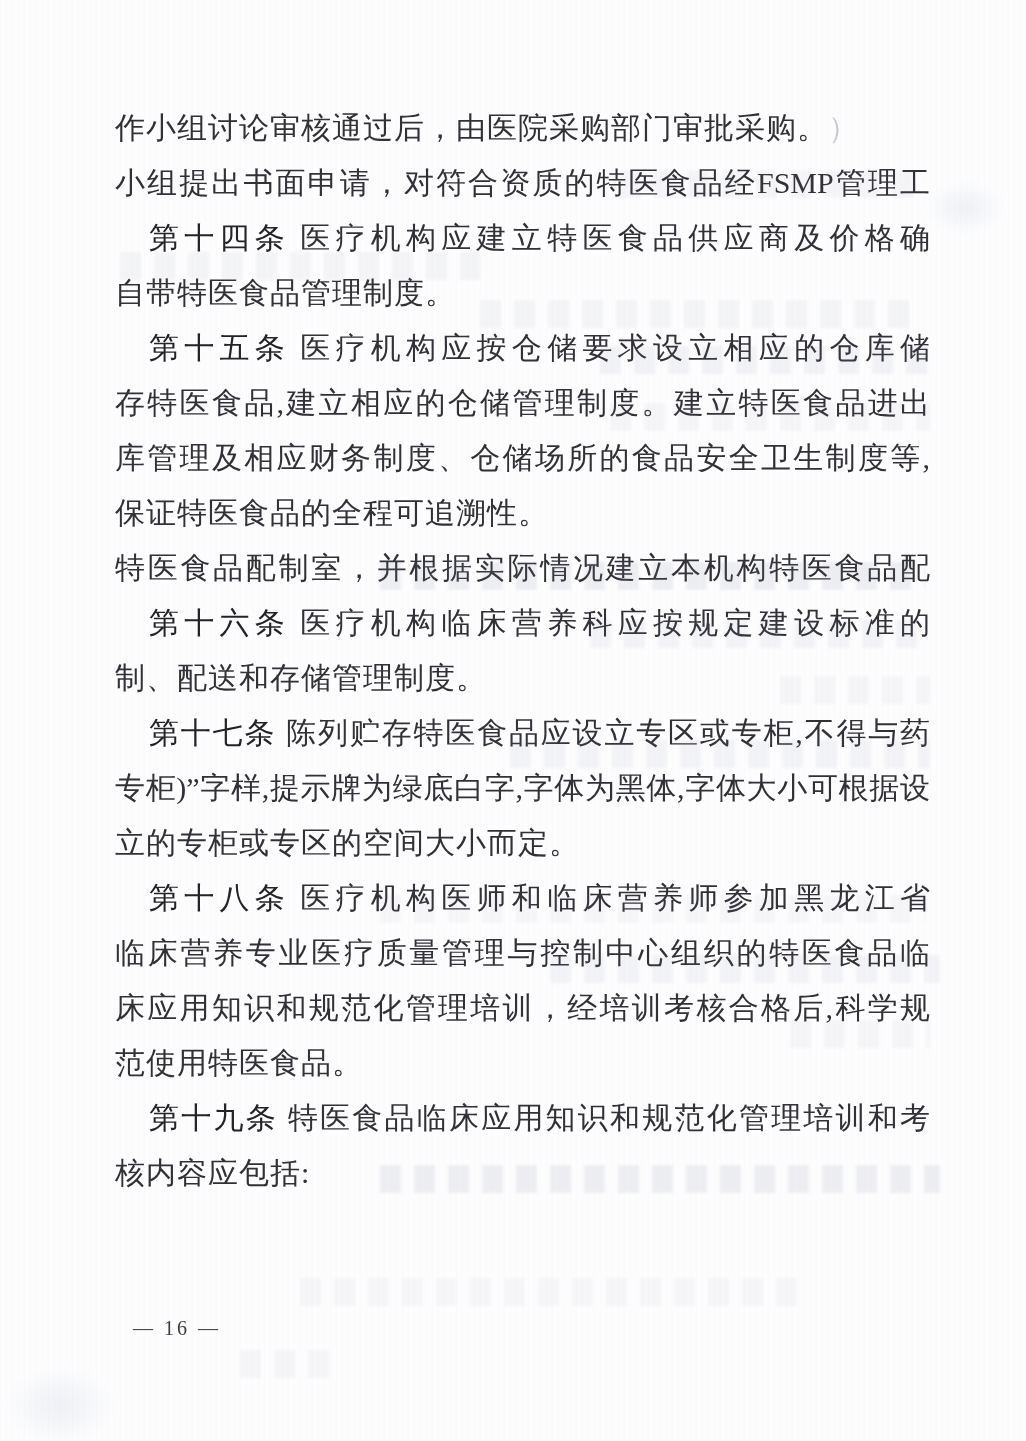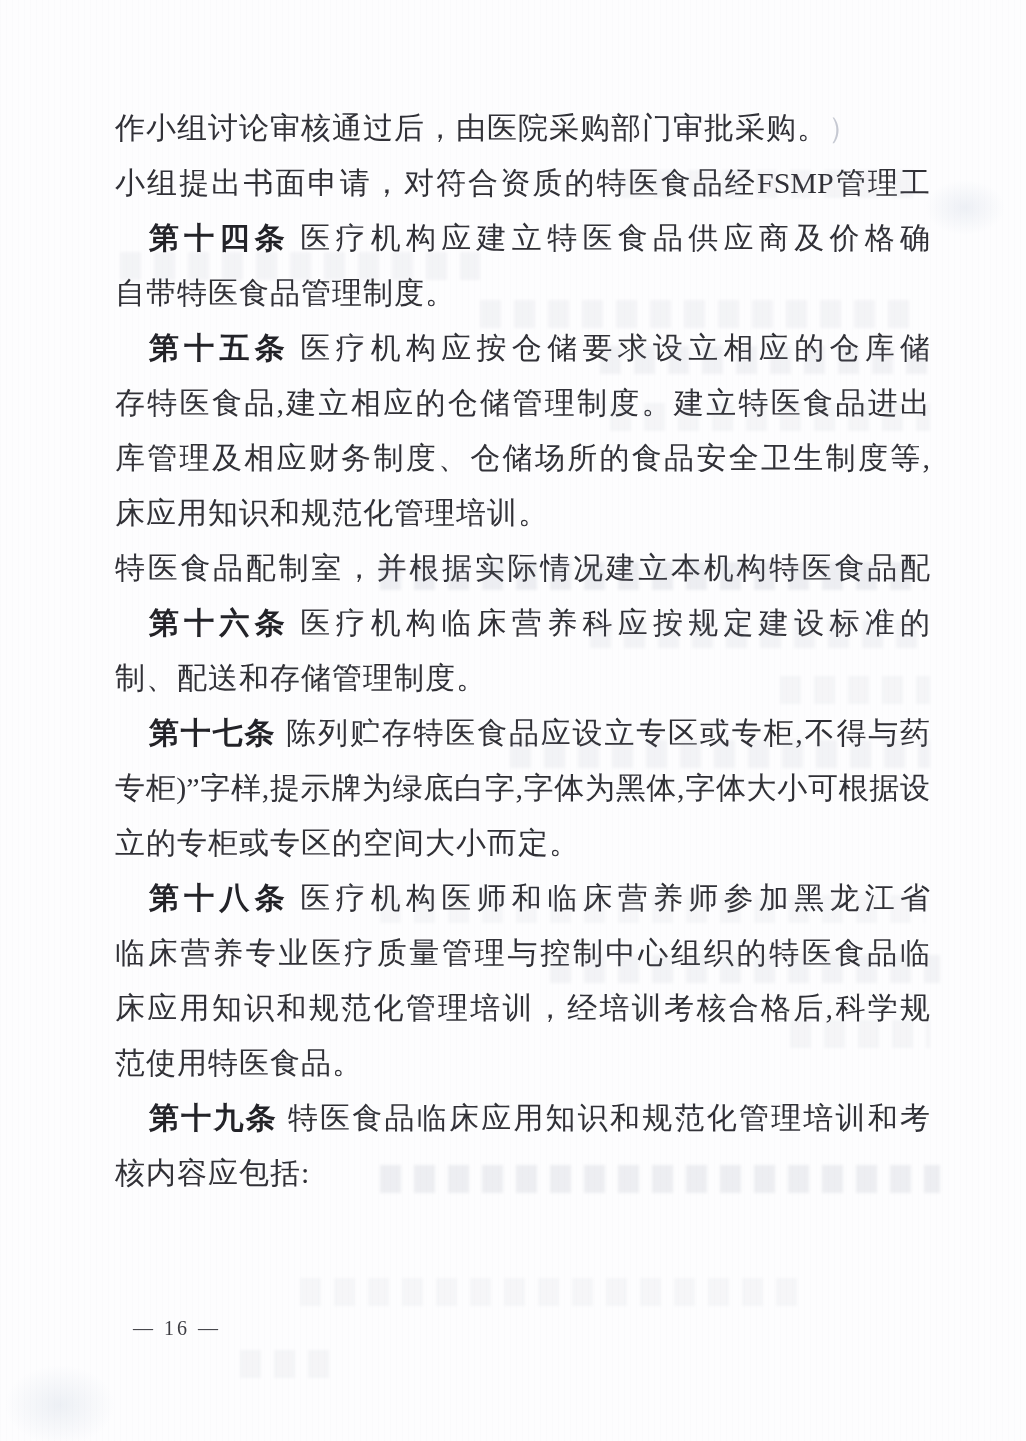--- a/index.html
+++ b/index.html
@@ -26,21 +26,21 @@
     color:#313137;
   }
   .line:not(.j){letter-spacing:1px;}
   .line.j{
     white-space:normal;
     text-align:justify;
     text-align-last:justify;
   }
   .line.indent{padding-left:34px;}
   .head{
-    font-weight:700;
+    font-weight:400;
     color:#232328;
     margin-right:10px;
   }
   .ghost-paren{
     color:#b9bdc8;
     opacity:.8;
   }
   .page-number{
     position:absolute;
     left:133px;top:1317px;
@@ -67,21 +67,21 @@
 <div class="page">
 
   <div class="content">
     <div class="line"><span>作小组讨论审核通过后，由医院采购部门审批采购。</span><span class="ghost-paren">）</span></div>
     <div class="line j"><span>小组提出书面申请，对符合资质的特医食品经FSMP管理工</span></div>
     <div class="line j indent"><b class="head">第十四条</b><span>医疗机构应建立特医食品供应商及价格确</span></div>
     <div class="line"><span>自带特医食品管理制度。</span></div>
     <div class="line j indent"><b class="head">第十五条</b><span>医疗机构应按仓储要求设立相应的仓库储</span></div>
     <div class="line j"><span>存特医食品,建立相应的仓储管理制度。建立特医食品进出</span></div>
     <div class="line j"><span>库管理及相应财务制度、仓储场所的食品安全卫生制度等,</span></div>
-    <div class="line"><span>床应用知识和规范化管理培训。</span></div>
+    <div class="line"><span>保证特医食品的全程可追溯性。</span></div>
     <div class="line j"><span>特医食品配制室，并根据实际情况建立本机构特医食品配</span></div>
     <div class="line j indent"><b class="head">第十六条</b><span>医疗机构临床营养科应按规定建设标准的</span></div>
     <div class="line"><span>制、配送和存储管理制度。</span></div>
     <div class="line j indent"><b class="head">第十七条</b><span>陈列贮存特医食品应设立专区或专柜,不得与药</span></div>
     <div class="line j"><span>专柜)”字样,提示牌为绿底白字,字体为黑体,字体大小可根据设</span></div>
     <div class="line"><span>立的专柜或专区的空间大小而定。</span></div>
     <div class="line j indent"><b class="head">第十八条</b><span>医疗机构医师和临床营养师参加黑龙江省</span></div>
     <div class="line j"><span>临床营养专业医疗质量管理与控制中心组织的特医食品临</span></div>
     <div class="line j"><span>床应用知识和规范化管理培训，经培训考核合格后,科学规</span></div>
     <div class="line"><span>范使用特医食品。</span></div>

